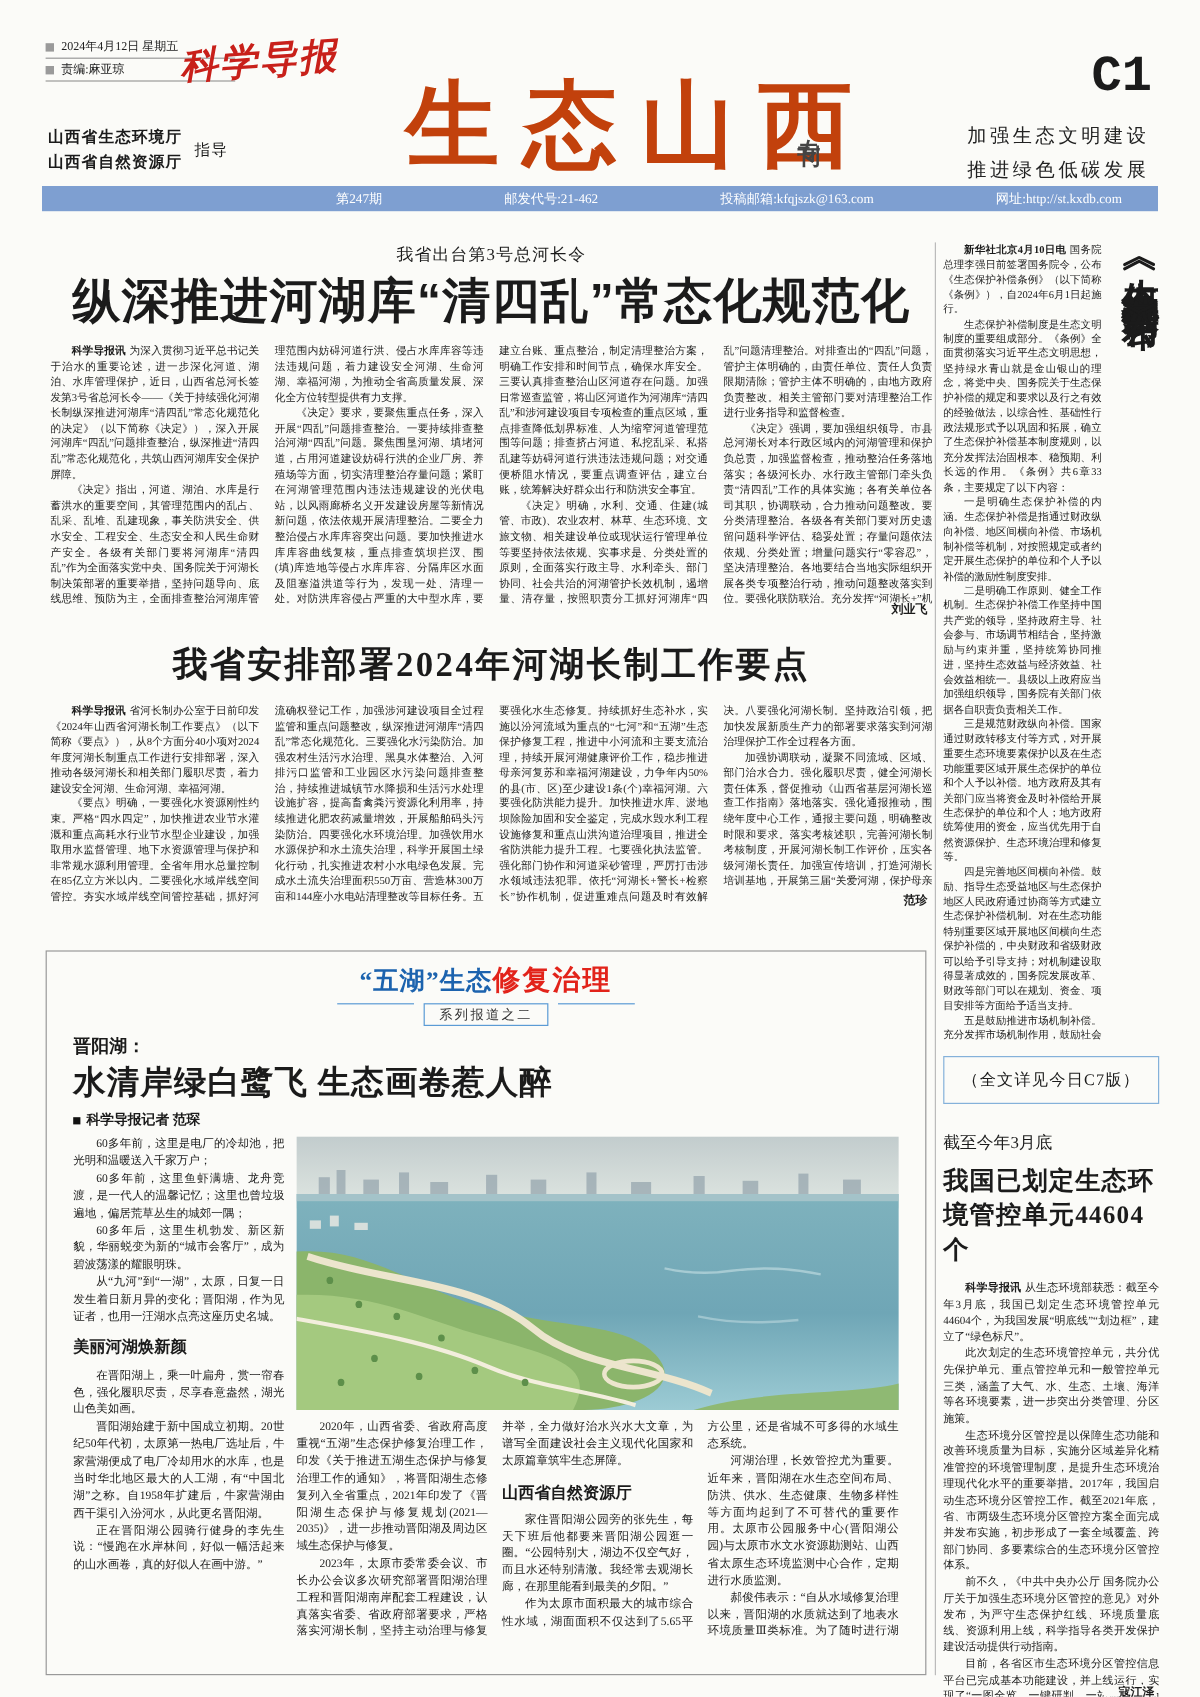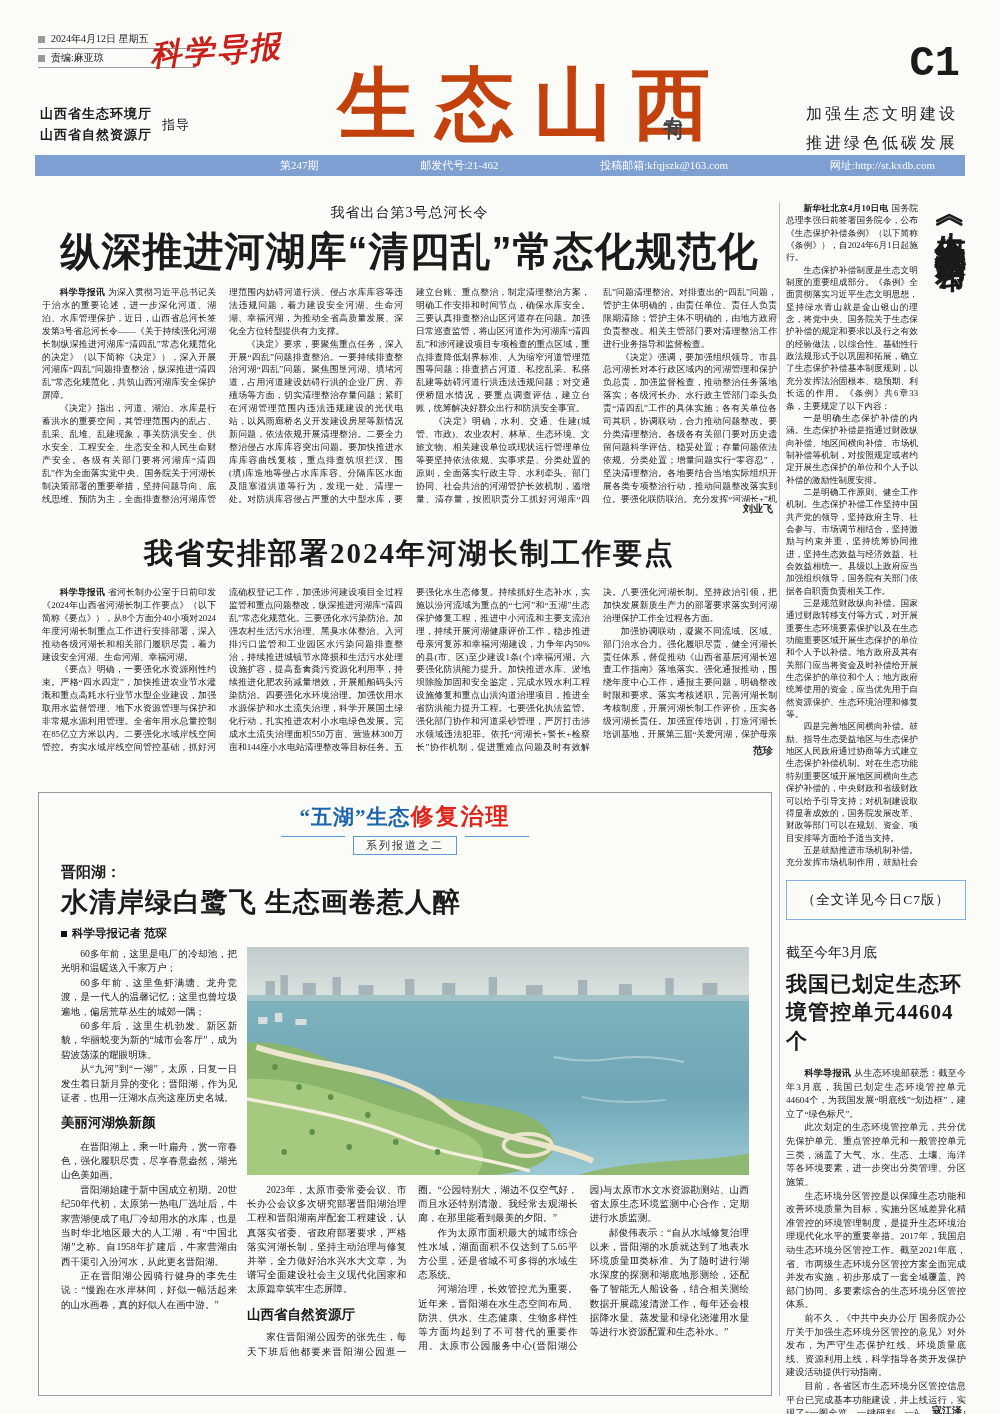--- a/index.html
+++ b/index.html
@@ -255,20 +255,21 @@
             <rect x="12" y="70" width="10" height="7"></rect>
               <rect x="30" y="66" width="8" height="9"></rect>
             <rect x="52" y="72" width="12" height="6"></rect>
           </g>
           <path d="M330,110 q30,6 60,2 q40,-5 80,3" stroke="#bcd9de" stroke-width="2" fill="none" opacity="0.7"></path>
           <path d="M360,150 q40,8 90,3" stroke="#bcd9de" stroke-width="2" fill="none" opacity="0.6"></path>
         </svg>
       </div>
       <div class="f-cols">
         <div>
+            <p class="para">2020年，山西省委、省政府高度重视“五湖”生态保护修复治理工作，印发《关于推进五湖生态保护与修复治理工作的通知》，将晋阳湖生态修复列入全省重点，2021年印发了《晋阳湖生态保护与修复规划(2021—2035)》，进一步推动晋阳湖及周边区域生态保护与修复。</p>
             <p class="para">2023年，太原市委常委会议、市长办公会议多次研究部署晋阳湖治理工程和晋阳湖南岸配套工程建设，认真落实省委、省政府部署要求，严格落实河湖长制，坚持主动治理与修复并举，全力做好治水兴水大文章，为谱写全面建设社会主义现代化国家和太原篇章筑牢生态屏障。</p>
           </div>
         <p class="subhead">山西省自然资源厅</p>
         <div>
             <p class="para">家住晋阳湖公园旁的张先生，每天下班后他都要来晋阳湖公园逛一圈。“公园特别大，湖边不仅空气好，而且水还特别清澈。我经常去观湖长廊，在那里能看到最美的夕阳。”</p>
             <p class="para">作为太原市面积最大的城市综合性水域，湖面面积不仅达到了5.65平方公里，还是省城不可多得的水域生态系统。</p>
             <p class="para">河湖治理，长效管控尤为重要。近年来，晋阳湖在水生态空间布局、防洪、供水、生态健康、生物多样性等方面均起到了不可替代的重要作用。太原市公园服务中心(晋阳湖公园)与太原市水文水资源勘测站、山西省太原生态环境监测中心合作，定期进行水质监测。</p>
             <p class="para">郝俊伟表示：“自从水域修复治理以来，晋阳湖的水质就达到了地表水环境质量Ⅲ类标准。为了随时进行湖水深度的探测和湖底地形测绘，还配备了智能无人船设备，结合相关测绘数据开展疏浚清淤工作，每年还会根据降水量、蒸发量和绿化浇灌用水量等进行水资源配置和生态补水。”</p>
           </div>
 

